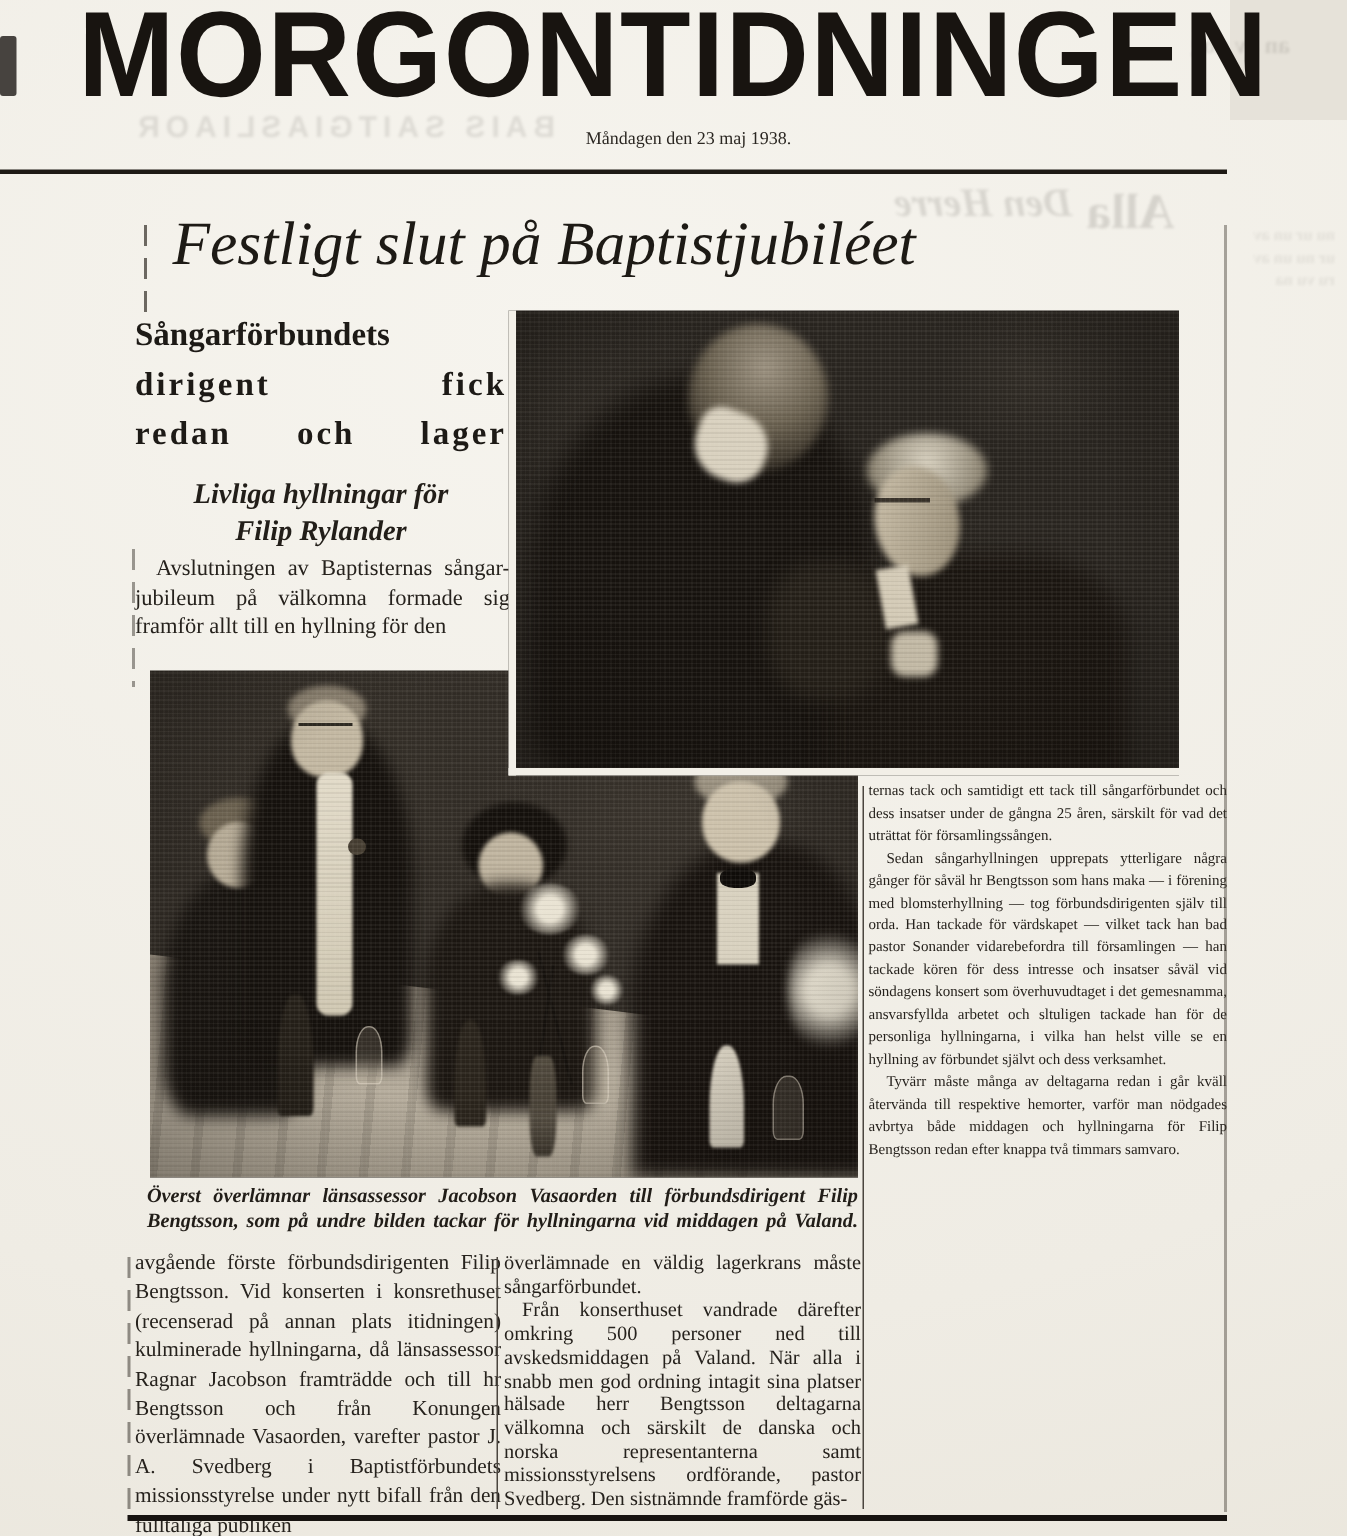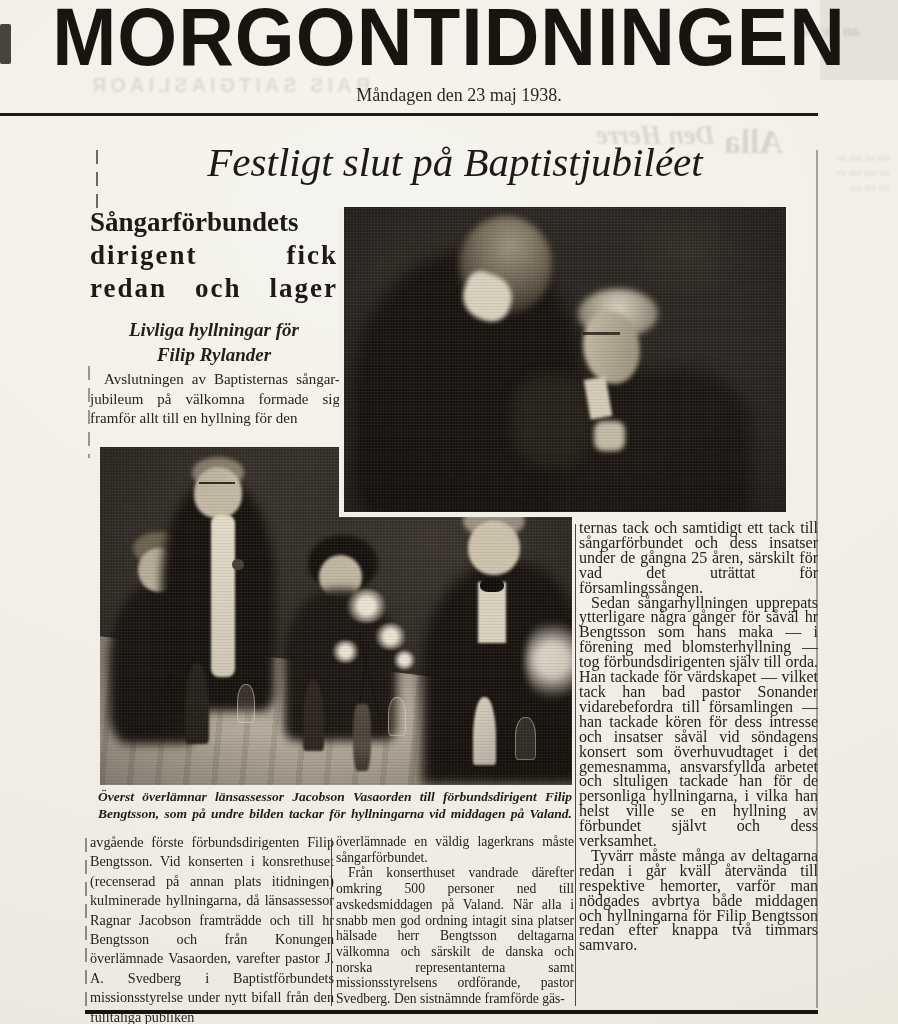--- a/index.html
+++ b/index.html
@@ -10,38 +10,38 @@
   }
   .abs{position:absolute;}
 
   
   #masthead{
     left:0;top:-4px;width:898px;text-align:center;
     font-family:"Liberation Sans", sans-serif;font-weight:bold;
     font-size:77px;line-height:78px;letter-spacing:1px;color:#181410;
     transform:scaleY(1.05);transform-origin:top center;white-space:nowrap;
   }
-  #dateline{left:279px;top:85px;width:360px;text-align:center;font-size:18px;color:#2b2722;}
+  #dateline{left:279px;top:85px;width:360px;text-align:center;font-size:12px;color:#2b2722;}
   #rule-top{left:0;top:113px;width:818px;height:3px;background:#1e1a15;}
   #rule-bottom{left:85px;top:1010px;width:733px;height:4px;background:#171310;}
 
   
   .bleed{color:#54504a;filter:blur(1px);transform:scaleX(-1);font-weight:bold;pointer-events:none;}
   #bleed-tl{left:70px;top:74px;width:300px;font-family:"Liberation Sans",sans-serif;font-size:20px;letter-spacing:4px;opacity:.14;}
   #bleed-tr{left:690px;top:22px;width:170px;font-size:16px;opacity:.16;}
   #bleed-ra{left:545px;top:120px;width:170px;font-size:27px;font-style:italic;opacity:.17;}
   #bleed-rb{left:693px;top:124px;width:90px;font-size:33px;opacity:.18;}
   #bleed-rm{left:826px;top:150px;width:64px;font-size:11px;line-height:15px;opacity:.10;}
   #corner-shade{right:0;top:0;width:78px;height:80px;background:#e2ded4;opacity:.75;}
   #corner-smudge{left:0;top:24px;width:11px;height:40px;background:#1c1814;opacity:.8;border-radius:2px;}
 
   
-  #headline{left:115px;top:134px;width:680px;text-align:center;font-style:italic;
+  #headline{left:115px;top:134px;width:680px;text-align:left;font-style:italic;
     font-size:41px;line-height:56px;color:#1d1a15;}
-  #subhead{left:90px;top:206px;width:248px;font-weight:bold;font-size:27px;line-height:33px;color:#1d1a16;}
+  #subhead{left:90px;top:206px;width:248px;font-weight:bold;font-size:22px;line-height:33px;color:#1d1a16;}
   #subhead .shl{text-align:justify;text-align-last:justify;}
   #subhead .sp{letter-spacing:2px;}
   #deck{left:90px;top:317px;width:248px;text-align:center;font-weight:bold;font-style:italic;
     font-size:19px;line-height:25px;color:#221e19;}
   #lead{left:90px;top:370px;width:250px;font-size:15px;line-height:19.5px;text-align:justify;text-indent:14px;}
 
   
   .photo{overflow:hidden;}
   .photo::after{content:"";position:absolute;inset:0;pointer-events:none;
     background:
@@ -122,21 +122,21 @@
 
   
   #caption{left:98px;top:789px;width:474px;font-weight:bold;font-size:13.5px;line-height:16.5px;
     text-align:justify;text-align-last:justify;color:#211d18;font-style:italic;}
 
   
   .col p{margin:0;text-align:justify;}
   .col p.indent{text-indent:12px;}
   #col-left{left:90px;top:833px;width:244px;font-size:14.2px;line-height:19.4px;}
   #col-middle{left:336px;top:834px;width:238px;font-size:13.6px;line-height:15.7px;}
-  #col-right{left:579px;top:521px;width:239px;font-size:16px;line-height:14.9px;}
+  #col-right{left:579px;top:521px;width:239px;font-size:10px;line-height:14.9px;}
 
   
   .vrule{width:1px;background:#4a453e;}
   #vr-12{left:331px;top:838px;height:168px;}
   #vr-23{left:575px;top:524px;height:482px;}
   #vr-right{left:816px;top:150px;width:2px;height:858px;background:rgba(70,64,56,.45);}
   .vdash{width:2px;background:repeating-linear-gradient(#3f3a33 0 14px, transparent 14px 22px);}
   #vd-1{left:96px;top:150px;height:66px;opacity:.75;}
   #vd-2{left:88px;top:366px;height:92px;opacity:.5;}
   #vd-3{left:85px;top:838px;height:168px;opacity:.55;}

